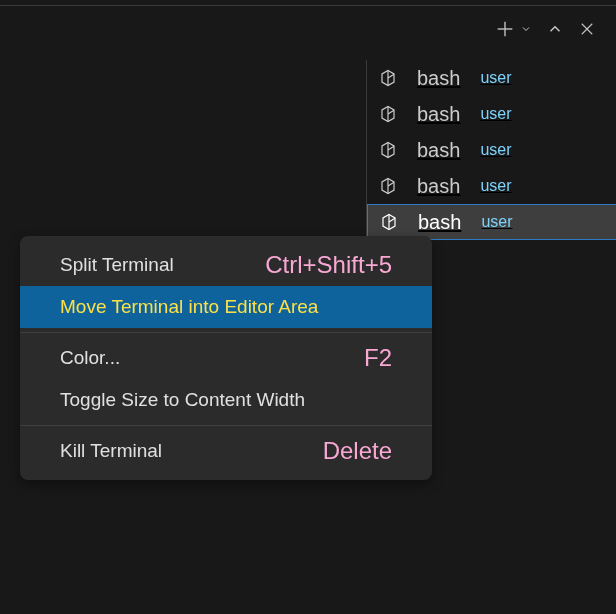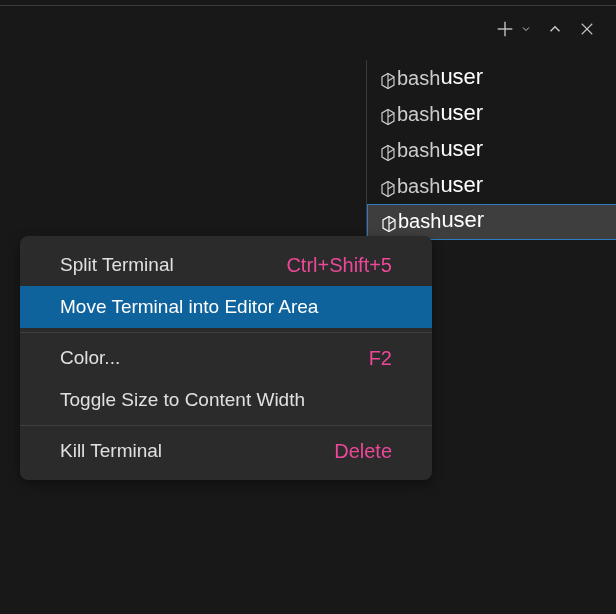--- a/index.html
+++ b/index.html
@@ -44,24 +44,25 @@
     }
     .terminal-list {
       position: absolute;
       right: 0;
       top: 60px;
       width: 250px;
       border-left: 1px solid #3a3a3a;
     }
     .terminal-item {
       display: flex;
-      align-items: flex-end;
-      gap: 0;
+      align-items: center;
+      gap: 20px;
       padding: 6px 12px;
       height: 36px;
+      text-decoration: underline;
     }
     .terminal-item.selected {
       background: #3e3e3e;
       border: 1px solid #2e7bc4;
       border-right: none;
     }
     .terminal-icon {
       width: 18px;
       height: 18px;
       display: inline-flex;
@@ -69,22 +70,22 @@
       justify-content: center;
     }
     .terminal-name {
       font-size: 20px;
       color: #cccccc;
     }
     .terminal-item.selected .terminal-name {
       color: #ffffff;
     }
     .terminal-label {
-      font-size: 22px;
-      color: #ffffff;
+      font-size: 16px;
+      color: #7dd3fc;
     }
     .context-menu {
       position: absolute;
       left: 20px;
       top: 236px;
       width: 412px;
       background: #2b2b2b;
       border-radius: 8px;
       padding: 8px 0;
       box-shadow: 0 4px 12px rgba(0,0,0,0.4);
@@ -94,30 +95,30 @@
       align-items: center;
       justify-content: space-between;
       padding: 8px 40px;
       font-size: 19px;
       color: #e0e0e0;
       cursor: pointer;
       height: 42px;
     }
     .menu-item.highlighted {
       background: #0e639c;
-      color: #ffffff;
+      color: #fde047;
     }
     .menu-divider {
       height: 1px;
       background: #3f3f3f;
       margin: 4px 0;
     }
     .menu-shortcut {
-      color: #ec4899;
-      font-size: 20px;
+      color: #f9a8d4;
+      font-size: 24px;
     }
   </style>
 </head>
 <body>
 
 <div class="top-border"></div>
 
 <div class="toolbar">
   <div class="plus-group">
     <span class="icon-btn">

